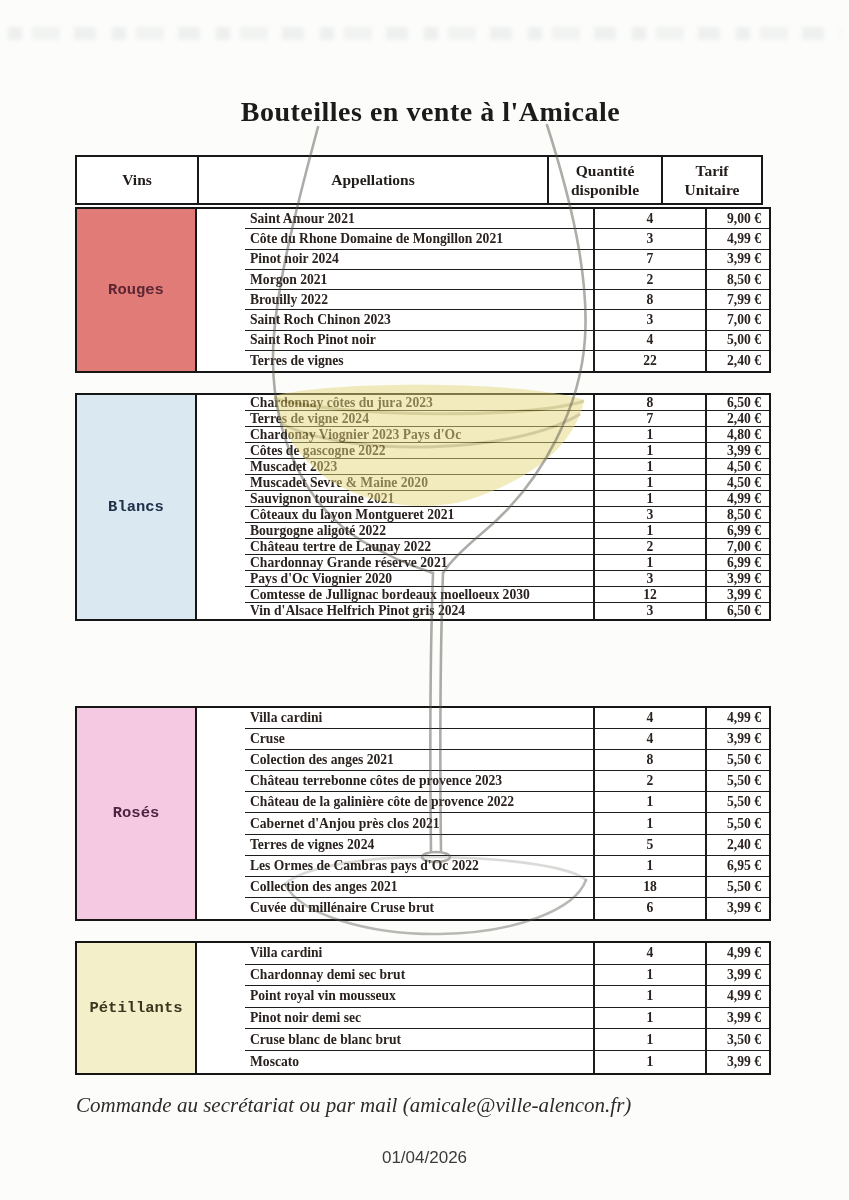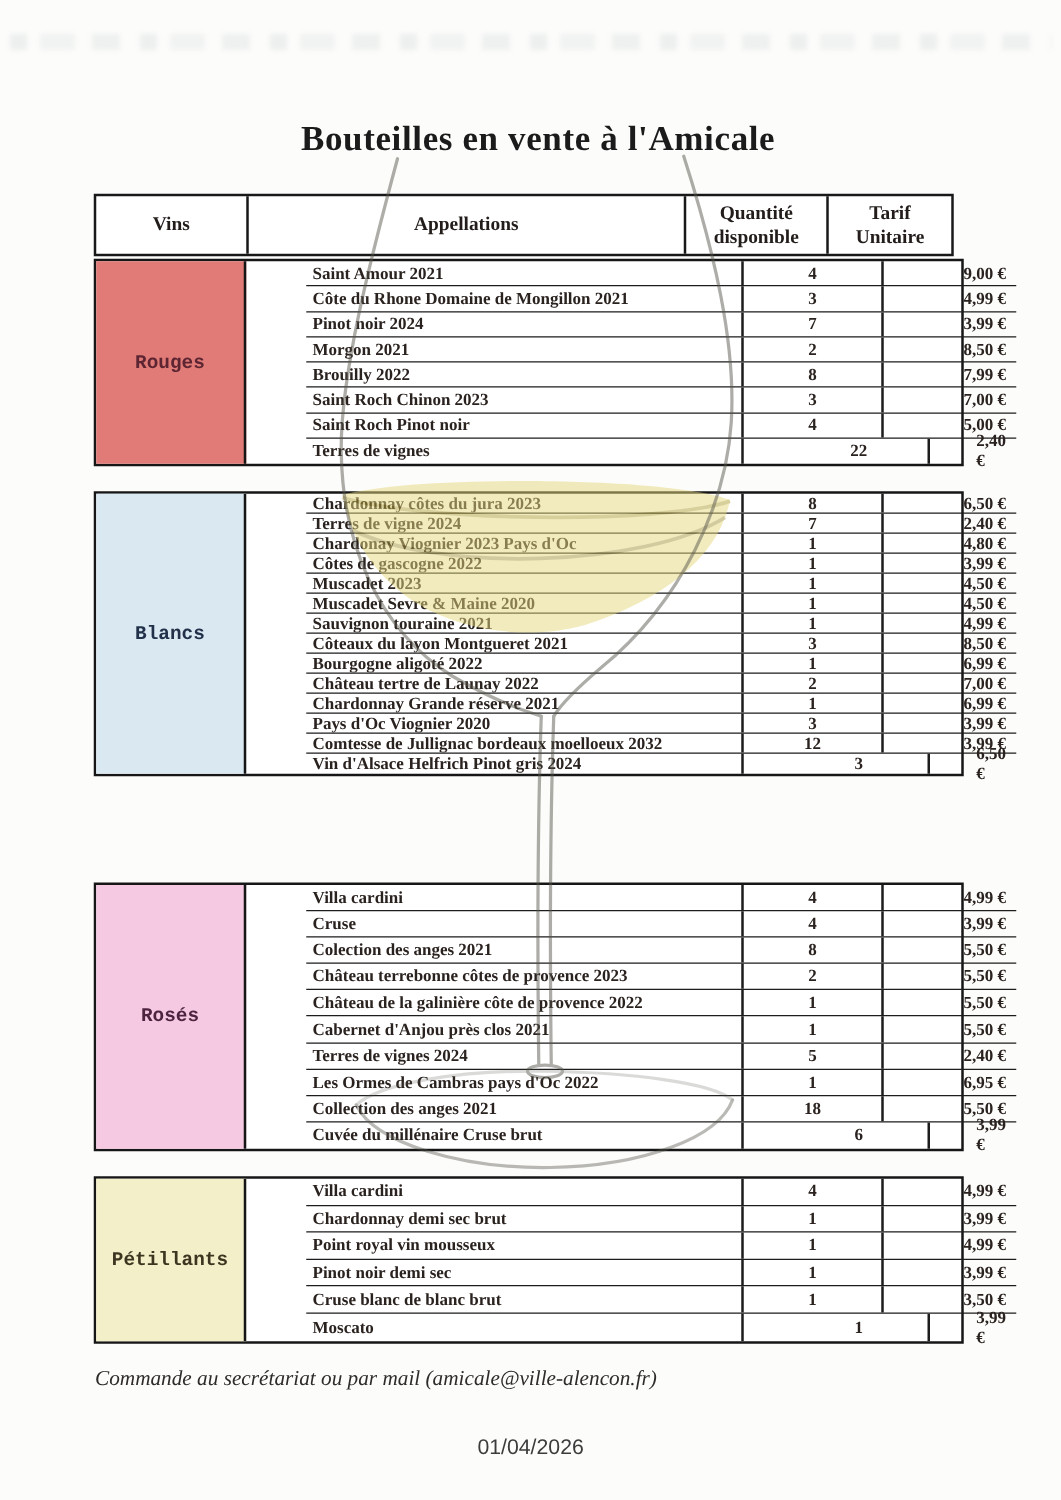--- a/index.html
+++ b/index.html
@@ -71,36 +71,36 @@
 
   .label-cell {
     width: 120px;
     flex: 0 0 120px;
     border-right: 2px solid #161616;
     display: flex; align-items: center; justify-content: center;
     font-weight: 700; font-size: 15.5px; font-family: Liberation Mono, monospace;
   }
   .rows { flex: 1; display: flex; flex-direction: column; margin-left: 48px; }
   .row { display: flex; border-bottom: 1.5px solid #1d1d1d; }
-  .row:last-child { border-bottom: none; gap: 37px; }
+  .row:last-child { border-bottom: none; }
   .sec-rouges     .row { height: 20.3px; }
   .sec-blancs     .row { height: 16px; }
   .sec-roses      .row { height: 21.1px; }
   .sec-petillants .row { height: 21.6px; }
 
   .cell { font-size: 13.6px; font-weight: 600; display: flex; align-items: center; color: #2a221f; }
   .cell.name  { width: 350px; flex: 0 0 350px; padding-left: 5px; border-right: 2px solid #1d1d1d; white-space: nowrap; overflow: hidden; }
   .cell.qty   { width: 112px; flex: 0 0 112px; justify-content: center; border-right: 2px solid #1d1d1d; }
   .cell.price { flex: 1; justify-content: flex-end; padding-right: 8px; }
 
   .footer-note {
     position: absolute;
     left: 76px; top: 1093px;
     font-style: italic;
-    font-size: 17px;
+    font-size: 21px;
     color: #2e2b29;
   }
   .page-date {
     position: absolute;
     left: 0; right: 0; top: 1148px;
     text-align: center;
     font-family: "Liberation Sans", sans-serif;
     font-size: 17px;
     color: #3c3c3c;
   }
@@ -241,21 +241,21 @@
             <div class="cell name">Chardonnay Grande réserve 2021</div>
             <div class="cell qty">1</div>
             <div class="cell price">6,99 €</div>
           </div>
           <div class="row">
             <div class="cell name">Pays d'Oc Viognier 2020</div>
             <div class="cell qty">3</div>
             <div class="cell price">3,99 €</div>
           </div>
           <div class="row">
-            <div class="cell name">Comtesse de Jullignac bordeaux moelloeux 2032</div>
+            <div class="cell name">Comtesse de Jullignac bordeaux moelloeux 2030</div>
             <div class="cell qty">12</div>
             <div class="cell price">3,99 €</div>
           </div>
           <div class="row">
             <div class="cell name">Vin d'Alsace Helfrich Pinot gris 2024</div>
             <div class="cell qty">3</div>
             <div class="cell price">6,50 €</div>
           </div>
         </div>
       </div>

